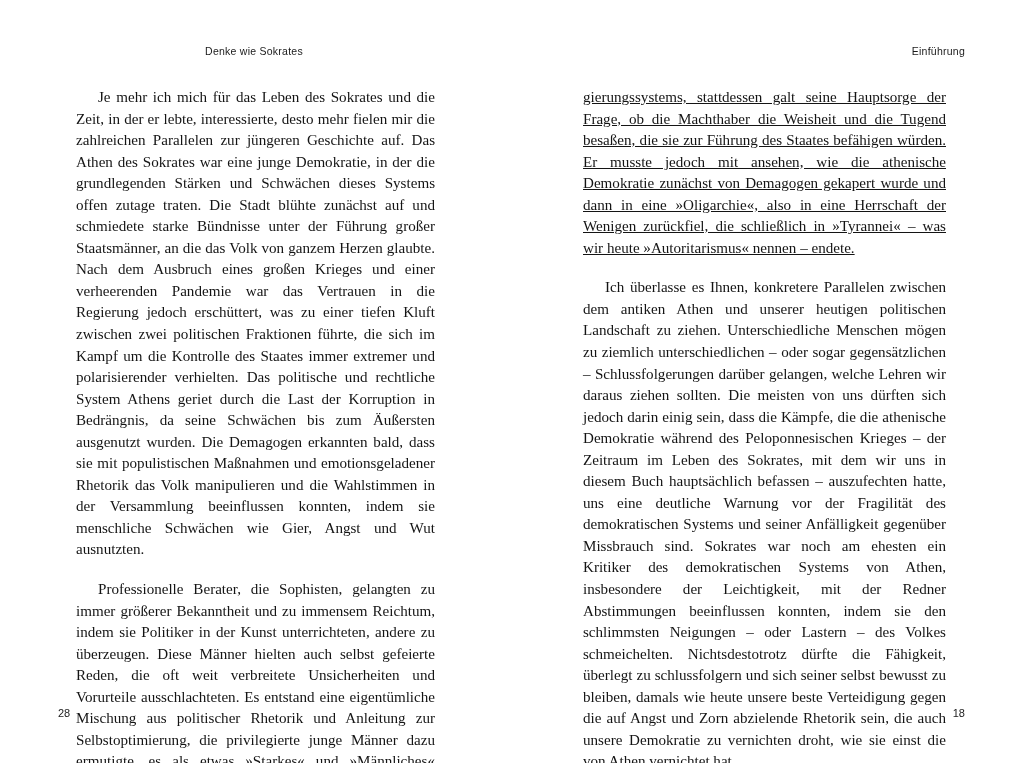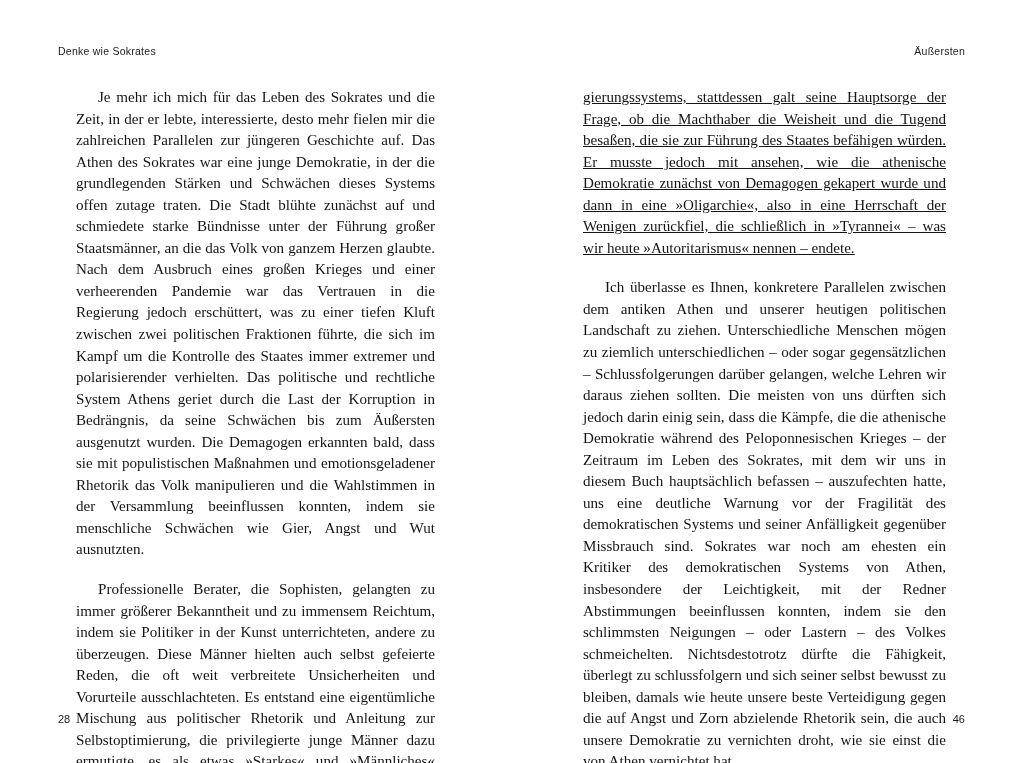--- a/index.html
+++ b/index.html
@@ -34,21 +34,21 @@
     padding: 44px 55px 0 55px;
   }
   .runhead {
     font-family: "Liberation Sans", "DejaVu Sans", sans-serif;
     font-size: 10.5px;
     letter-spacing: 0.25px;
     color: #1a1a1a;
     height: 14px;
     line-height: 14px;
   }
-  .runhead-left { text-align: left; }
+  .runhead-left { text-align: center; }
   .runhead-right { text-align: right; }
   .column {
     margin-top: 29px;
     width: 395px;
     text-align: justify;
     text-justify: inter-word;
     -webkit-hyphens: none;
     hyphens: none;
     font-size: 15.1px;
     line-height: 21.55px;
@@ -72,21 +72,21 @@
     text-align: right;
     font-family: "Liberation Serif", "DejaVu Serif", serif;
     font-size: 17.5px;
     font-variant: small-caps;
     letter-spacing: 1.6px;
     color: #585858;
     white-space: nowrap;
   }
   .folio {
     position: absolute;
-    bottom: 38px;
+    bottom: 44px;
     font-family: "Liberation Sans", "DejaVu Sans", sans-serif;
     font-size: 11px;
     color: #1a1a1a;
   }
   .folio-left { left: 58px; }
   .folio-right { right: 55px; }
 </style>
 </head>
 <body>
 
@@ -97,26 +97,26 @@
 
     <div class="column">
       <p>Je mehr ich mich für das Leben des Sokrates und die Zeit, in der er lebte, interessierte, desto mehr fielen mir die zahlreichen Parallelen zur jüngeren Geschichte auf. Das Athen des Sokrates war eine junge Demokratie, in der die grundlegenden Stärken und Schwächen dieses Systems offen zutage traten. Die Stadt blühte zunächst auf und schmiedete starke Bündnisse unter der Führung großer Staatsmänner, an die das Volk von ganzem Herzen glaubte. Nach dem Ausbruch eines großen Krieges und einer verheerenden Pandemie war das Vertrauen in die Regierung jedoch erschüttert, was zu einer tiefen Kluft zwischen zwei politischen Fraktionen führte, die sich im Kampf um die Kontrolle des Staates immer extremer und polarisierender verhielten. Das politische und rechtliche System Athens geriet durch die Last der Korruption in Bedrängnis, da seine Schwächen bis zum Äußersten ausgenutzt wurden. Die Demagogen erkannten bald, dass sie mit populistischen Maßnahmen und emotionsgeladener Rhetorik das Volk manipulieren und die Wahlstimmen in der Versammlung beeinflussen konnten, indem sie menschliche Schwächen wie Gier, Angst und Wut ausnutzten.</p>
       <p>Professionelle Berater, die Sophisten, gelangten zu immer größerer Bekanntheit und zu immensem Reichtum, indem sie Politiker in der Kunst unterrichteten, andere zu überzeugen. Diese Männer hielten auch selbst gefeierte Reden, die oft weit verbreitete Unsicherheiten und Vorurteile ausschlachteten. Es entstand eine eigentümliche Mischung aus politischer Rhetorik und Anleitung zur Selbstoptimierung, die privilegierte junge Männer dazu ermutigte, es als etwas »Starkes« und »Männliches« anzusehen, ihre vermeintlichen Untergebenen zu verachten. Die gewaltsame Unterdrückung anderer Nationen und der völlige Verlust des Vertrauens in den demokratischen Prozess im eigenen Land führten zu gegebener Zeit schließlich zu bewaffneten Staatsstreichen, politischen Säuberungen und sogar zum Bürgerkrieg. Sokrates stellte sich nicht ausdrücklich auf die Seite einer politischen Gruppierung oder eines bestimmten Re-</p>
     </div>
 
     <div class="folio folio-left">28</div>
   </div>
 
   <div class="page page-right">
-    <div class="runhead runhead-right">Äußersten</div>
+    <div class="runhead runhead-right">Einführung</div>
 
     <div class="column">
       <p class="noindent">gierungssystems, stattdessen galt seine Hauptsorge der Frage, ob die Machthaber die Weisheit und die Tugend besaßen, die sie zur Führung des Staates befähigen würden. Er musste jedoch mit ansehen, wie die athenische Demokratie zunächst von Demagogen gekapert wurde und dann in eine »Oligarchie«, also in eine Herrschaft der Wenigen zurückfiel, die schließlich in »Tyrannei« – was wir heute »Autoritarismus« nennen – endete.</p>
       <p>Ich überlasse es Ihnen, konkretere Parallelen zwischen dem antiken Athen und unserer heutigen politischen Landschaft zu ziehen. Unterschiedliche Menschen mögen zu ziemlich unterschiedlichen – oder sogar gegensätzlichen – Schlussfolgerungen darüber gelangen, welche Lehren wir daraus ziehen sollten. Die meisten von uns dürften sich jedoch darin einig sein, dass die Kämpfe, die die athenische Demokratie während des Peloponnesischen Krieges – der Zeitraum im Leben des Sokrates, mit dem wir uns in diesem Buch hauptsächlich befassen – auszufechten hatte, uns eine deutliche Warnung vor der Fragilität des demokratischen Systems und seiner Anfälligkeit gegenüber Missbrauch sind. Sokrates war noch am ehesten ein Kritiker des demokratischen Systems von Athen, insbesondere der Leichtigkeit, mit der Redner Abstimmungen beeinflussen konnten, indem sie den schlimmsten Neigungen – oder Lastern – des Volkes schmeichelten. Nichtsdestotrotz dürfte die Fähigkeit, überlegt zu schlussfolgern und sich seiner selbst bewusst zu bleiben, damals wie heute unsere beste Verteidigung gegen die auf Angst und Zorn abzielende Rhetorik sein, die auch unsere Demokratie zu vernichten droht, wie sie einst die von Athen vernichtet hat.</p>
 
       <div class="section-heading">Die sokratischen Dialoge</div>
 
     </div>
 
-    <div class="folio folio-right">46</div>
+    <div class="folio folio-right">18</div>
   </div>
 
 </div>
 
 </body></html>

